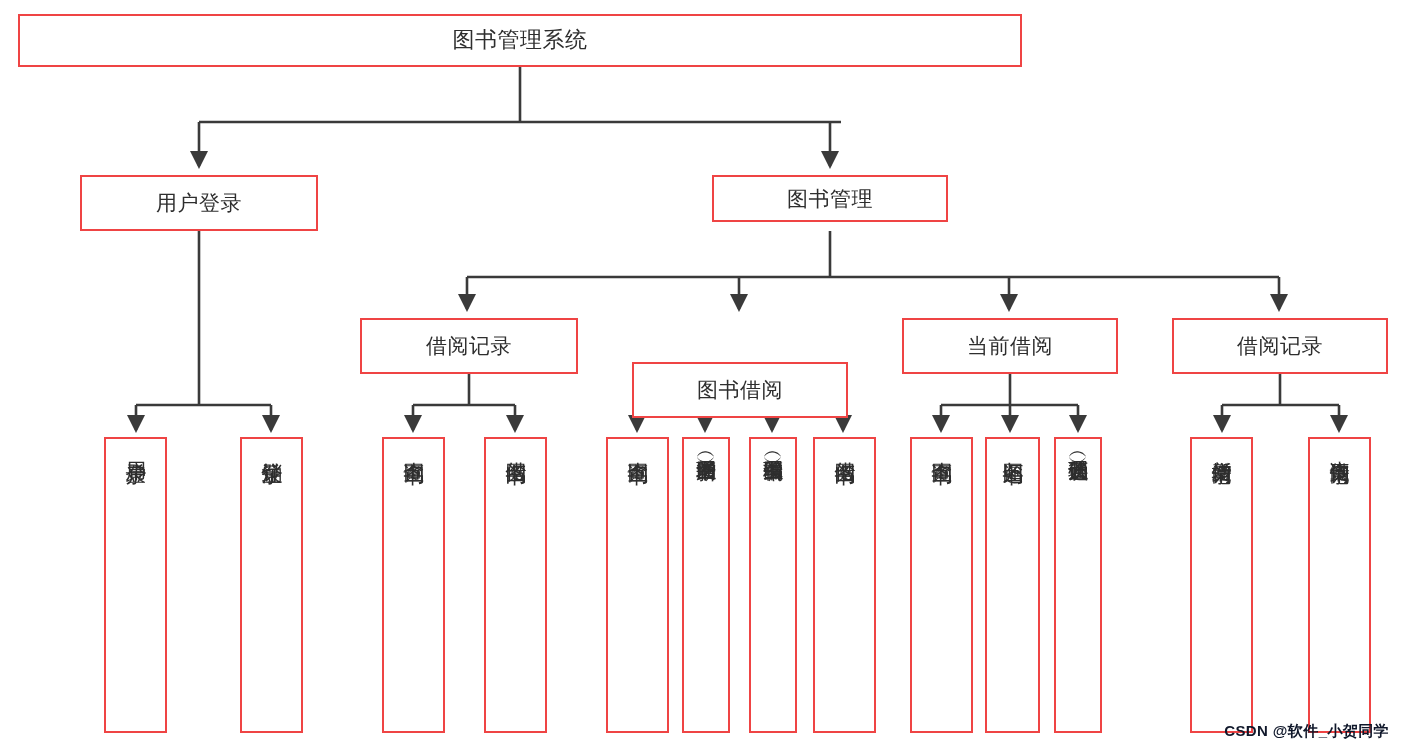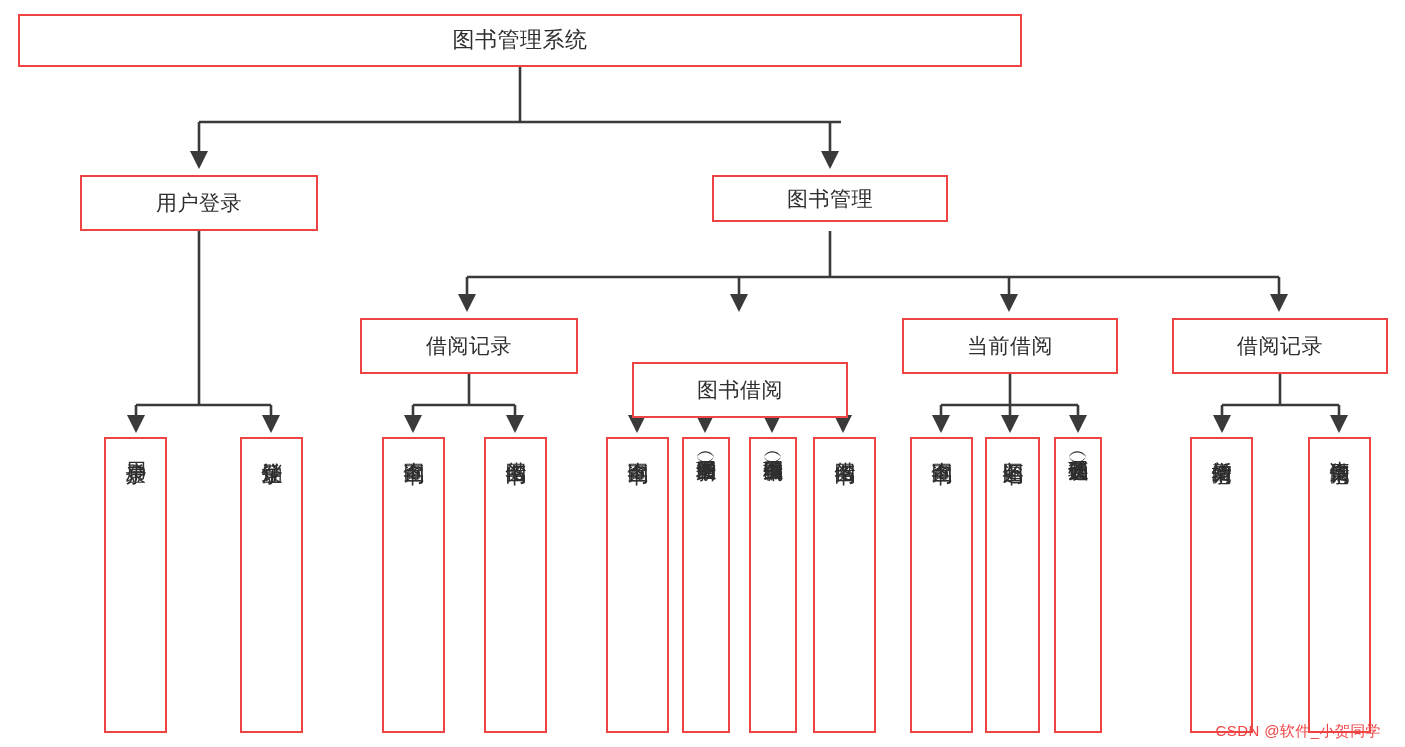--- a/index.html
+++ b/index.html
@@ -46,26 +46,27 @@
     font-size:21px;
     line-height:1.18;
     letter-spacing:1px;
     white-space:normal;
   }
   .v.tall .lbl{font-size:20px;}
   .v.narrow .lbl{font-size:20px;letter-spacing:0px;}
 
   #watermark{
     position:absolute;
-    right:24px;bottom:6px;
+    right:16px;bottom:6px;
     font-size:15px;
-    color:#ef4444;
+    color:#0f172a;
     z-index:5;
     white-space:nowrap;
     letter-spacing:0.4px;
+    font-weight:bold;
   }
 </style>
 </head>
 <body>
 
 <div id="stage">
 
   <svg id="wires" viewBox="0 0 1405 747" xmlns="http://www.w3.org/2000/svg">
     <defs>
       <marker id="arrow" viewBox="0 0 12 12" refX="10" refY="6" markerWidth="7" markerHeight="7" orient="auto-start-reverse">

